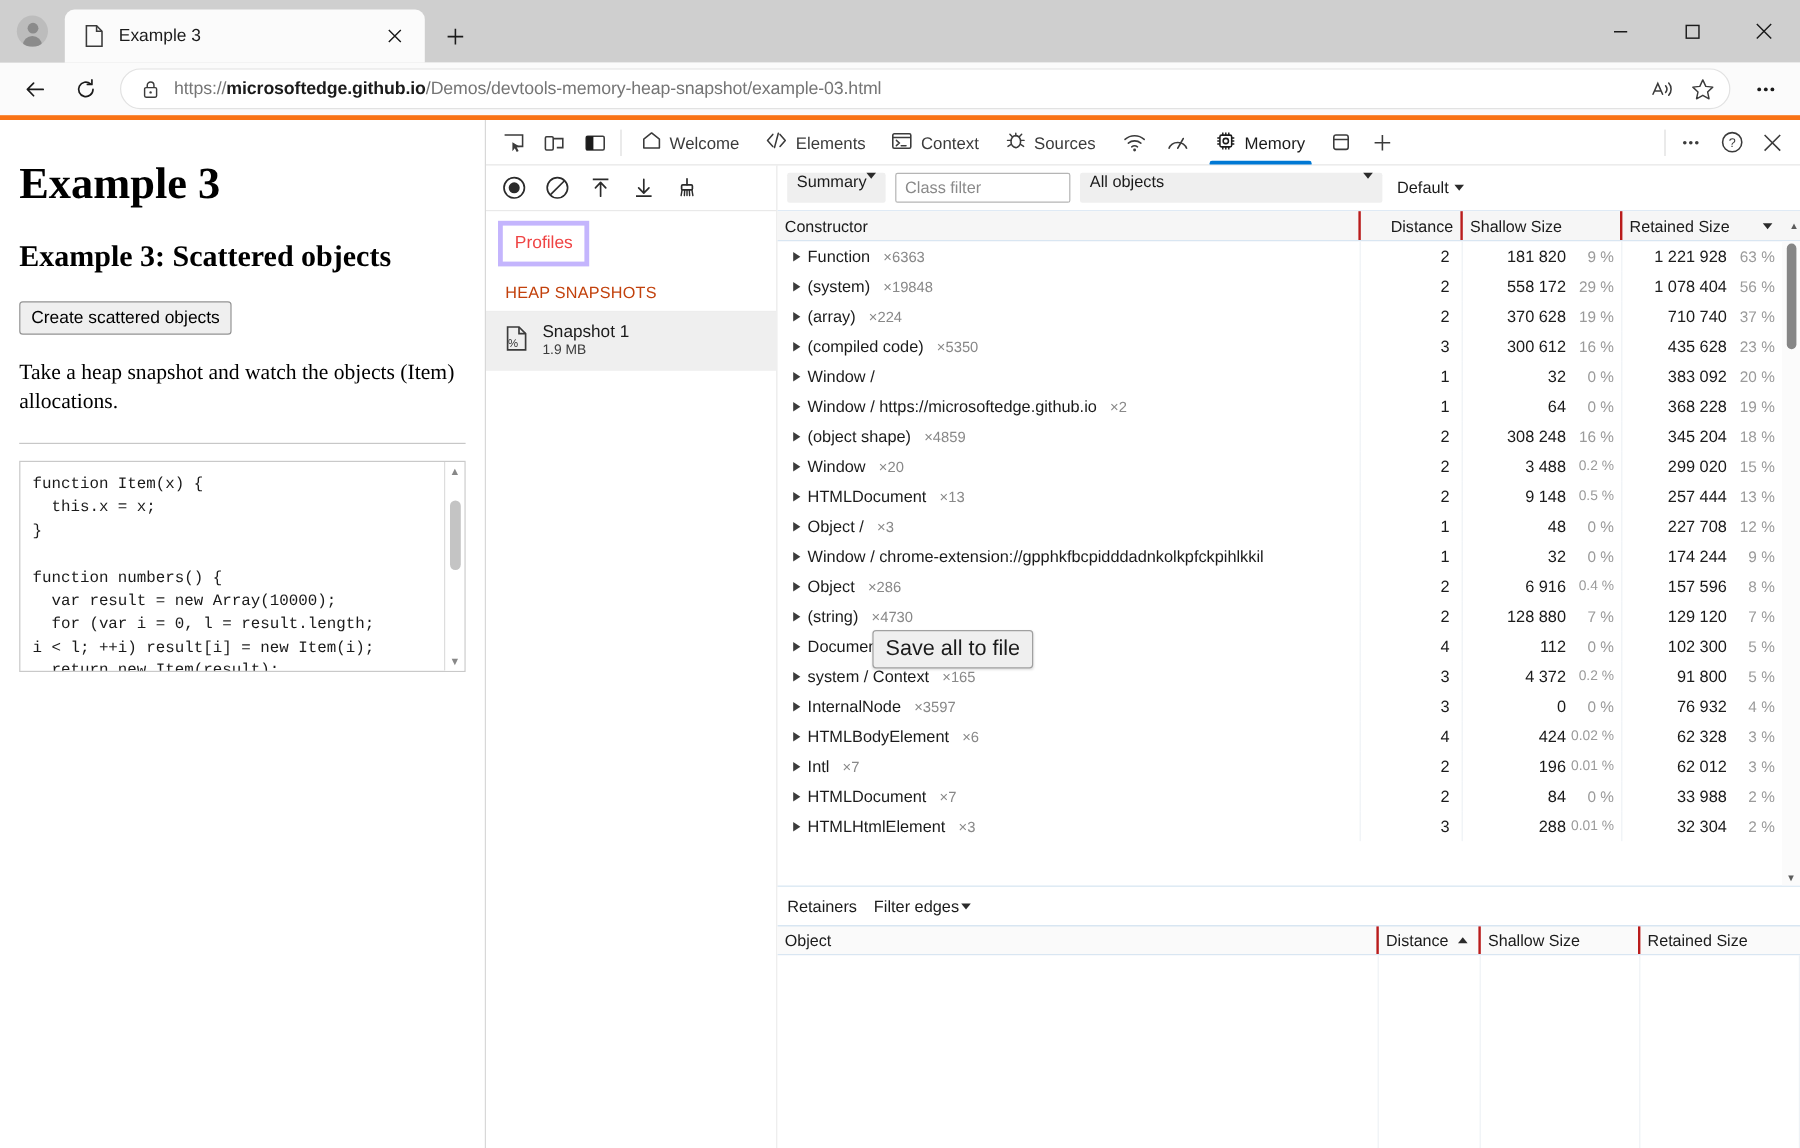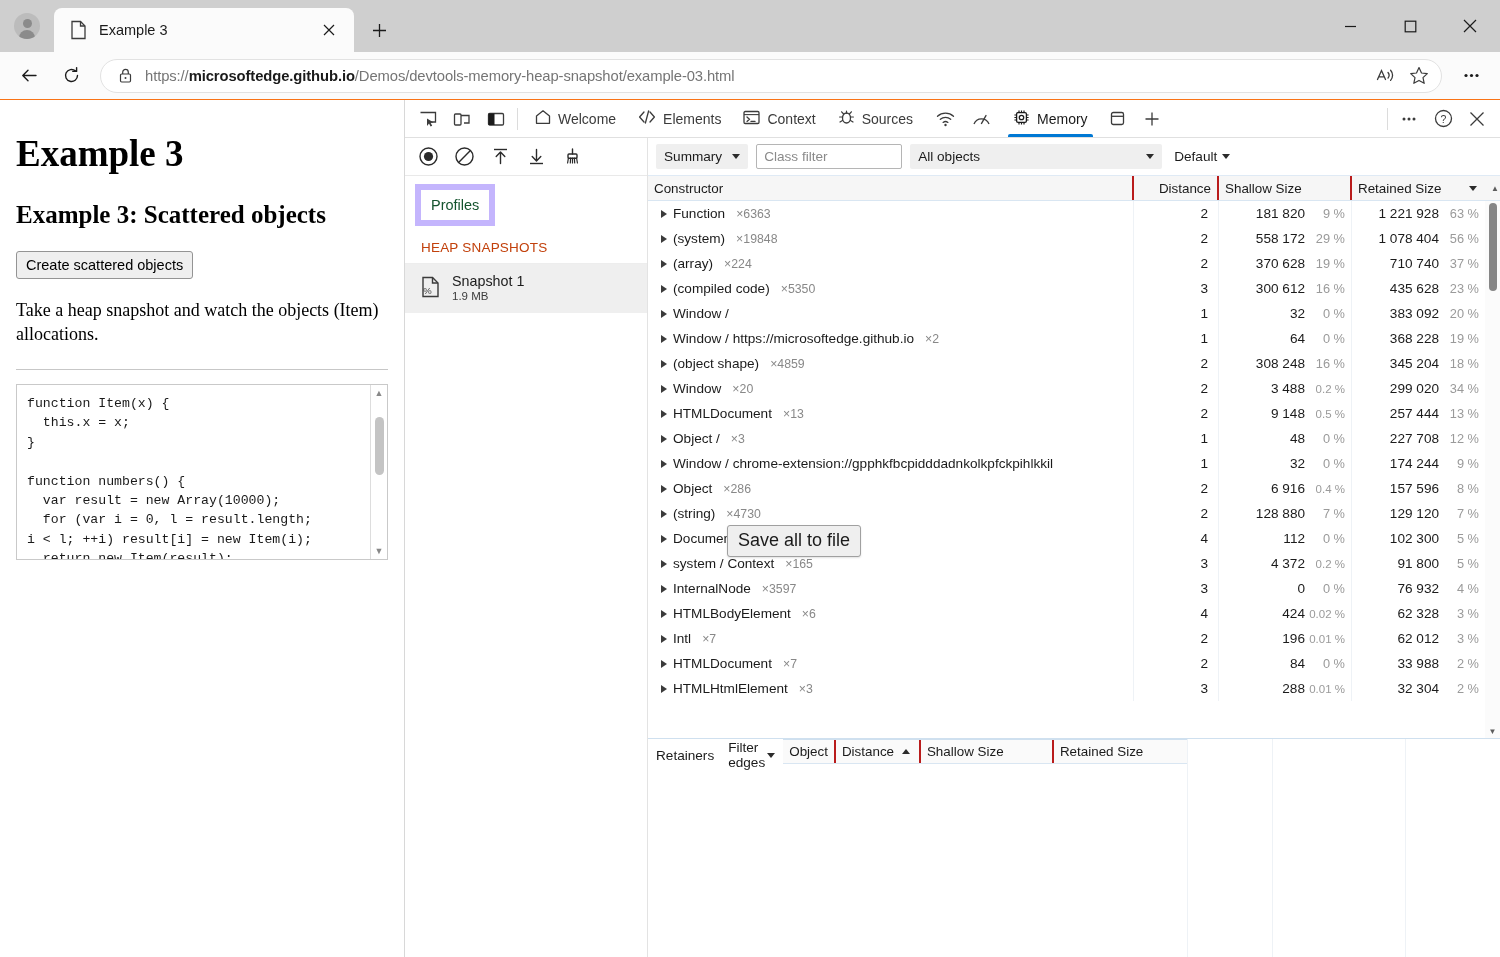--- a/index.html
+++ b/index.html
@@ -38,21 +38,21 @@
   .tab-favicon { width:17px;height:20px; flex:none; }
   .tab-title { font-size: 14.5px; color:#1b1b1b; flex:1; white-space:nowrap; overflow:hidden; text-overflow:ellipsis;}
   .tab-close { width:26px;height:26px; display:flex;align-items:center;justify-content:center; border-radius:4px; }
   .newtab-btn { width:34px;height:34px;display:flex;align-items:center;justify-content:center;margin:0 0 5px 8px;border-radius:5px;}
 
   .wincontrols { position:absolute; right:0; top:0; height:52px; display:flex; }
   .wc { width:60px;height:52px;display:flex;align-items:center;justify-content:center;}
 
   .toolbar {
     height: 48px; background:#fbfbfb; display:flex; align-items:center; padding:0 10px; gap:4px; flex:none;
-    border-bottom: 1px solid #f97316;
+    border-bottom: 4px solid #f97316;
     justify-content: center;
   }
   .tb-icon { width:38px;height:38px;display:flex;align-items:center;justify-content:center;border-radius:5px;flex:none;}
   .omnibox {
     flex:1; height:34px; background:#fff; border-radius:17px; display:flex; align-items:center;
     padding: 0 6px 0 14px; margin: 0 6px; border:1px solid #e2e2e2;
   }
   .lock-icon { width:20px;height:20px;flex:none;display:flex;align-items:center;justify-content:center;margin-right:10px;}
   .url { font-size: 14.8px; color:#757575; white-space:nowrap; letter-spacing:-0.1px;}
   .url b { color:#1b1b1b; font-weight:600;}
@@ -105,33 +105,33 @@
     content:""; position:absolute; left:6px; right:6px; bottom:0; height:3px; background:#0078d4; border-radius:2px 2px 0 0;
   }
   .dt-right { margin-left:auto; display:flex; align-items:center; }
 
   .dt-body { flex:1; display:flex; min-height:0;}
 
   .mem-left { width:243px; flex:none; display:flex; flex-direction:column; border-right:1px solid #e3e3e3; background:#fff;}
   .mem-toolbar { height:38px; display:flex; align-items:center; padding-left:8px; gap:6px; border-bottom:1px solid #e9e9e9;}
   .mtb { width:30px;height:30px;display:flex;align-items:center;justify-content:center;border-radius:4px;}
   .profiles-head {
-    margin: 8px 10px 0 10px; border:6px solid #c4b5fd; padding: 7px 10px; font-size:14.5px; color:#14532d;
+    margin: 8px 10px 0 10px; border:4px solid #c4b5fd; padding: 7px 10px; font-size:14.5px; color:#ef4444;
     display:inline-block; align-self:flex-start;text-align:right;
   }
   .heap-label { font-size:13.5px; color:#c2410c; padding: 14px 0 8px 16px; border-bottom:1px solid #ededed; letter-spacing:0.2px;}
   .snap-item { display:flex; align-items:center; gap:10px; padding: 9px 10px 9px 14px; background:#efefef; }
   .snap-txt-t { font-size:14.3px; color:#1b1b1b; line-height:1.15;}
   .snap-txt-s { font-size:11.5px; color:#3c3c3c; line-height:1.3;}
 
   .mem-main { flex:1; display:flex; flex-direction:column; min-width:0; background:#fff;}
   .mem-filters { height:38px; display:flex; align-items:center; gap:8px; padding: 0 8px; border-bottom:1px solid #dfeaf5; }
   .sel {
-    height:25px; background:#efefef; border:none; border-radius:2px; display:flex; align-items:center;
-    padding: 0 8px; font-size:13.6px; color:#1b1b1b; gap:10px;
+    height:25px; background:#efefef; border:none; border-radius:2px; display:flex; align-items:flex-start;
+    padding: 0 8px; font-size:13.6px; color:#1b1b1b; 
   }
   .sel.wide { width: 252px; justify-content:space-between;}
   .cls-filter {
     height:25px; width:146px; border:1px solid #b5b5b5; border-radius:2px; background:#fff;
     display:flex; align-items:center; padding:0 7px; font-size:13.6px; color:#8a8a8a;
   }
   .plain-sel { display:flex; align-items:center; gap:5px; font-size:13.6px; color:#1b1b1b; padding:0 4px;}
 
   .grid-wrap { flex:1; display:flex; flex-direction:column; min-height:0; border-bottom:1px solid #cfe0ef;}
   .grid-head { display:flex; height:25px; background:#f6f6f6; border-bottom:1px solid #d9e6f2; font-size:13.4px; color:#1b1b1b; flex:none;}
@@ -157,21 +157,21 @@
 
   .vscroll { position:absolute; right:0; top:0; bottom:0; width:15px; background:#fbfbfb; display:flex; flex-direction:column; align-items:center;}
   .vs-arrow { font-size:8px; color:#5c5c5c; height:13px; line-height:13px;}
   .vs-thumb { width:8px; background:#868686; border-radius:4px;}
 
   .save-tip {
     position:absolute; left: 79px; top: 324px; background:#efefef; border:1px solid #a0a0a0;
     border-radius:3px; padding: 4px 10px 5px 10px; font-size:18px; color:#1b1b1b; box-shadow:0 1px 2px rgba(0,0,0,.12);
   }
 
-  .retainers { height:218px; flex:none; display:flex; background:#fff;}
+  .retainers { height:218px; flex:none; display:flex; flex-direction:column; background:#fff;}
   .ret-bar { height:32px; display:flex; align-items:center; gap:14px; padding: 0 8px; font-size:13.6px; color:#1b1b1b;}
   .ret-head { display:flex; height:25px; background:#fafafa; border-top:1px solid #cfe0ef; border-bottom:1px solid #d9e6f2; font-size:13.4px; color:#1b1b1b;}
   .ret-body { flex:1; display:flex; }
   .rb-col { border-right:1px solid #eef2f6; }
   .sort-tri-d { width:0;height:0;border-top:5px solid #2b2b2b;border-left:4px solid transparent;border-right:4px solid transparent;}
   .sort-tri-u { width:0;height:0;border-bottom:5px solid #2b2b2b;border-left:4px solid transparent;border-right:4px solid transparent;}
   .cap { font-size:11.5px;}
 </style>
 </head>
 <body>
@@ -634,21 +634,21 @@
                     <span>Window</span>
                     <span class="mult">×20</span>
                   </div>
                   <div class="cell c-dist">2</div>
                   <div class="cell c-shal">
                     <span class="num">3 488</span>
                     <span class="pct cap">0.2 %</span>
                   </div>
                   <div class="cell c-ret">
                     <span class="num">299 020</span>
-                    <span class="pct">34 %</span>
+                    <span class="pct">15 %</span>
                   </div>
                   <div class="cell sbcol"></div>
                 </div>
                 <div class="row">
                   <div class="cell c-ctor">
                     <span class="tri"></span>
                     <span>HTMLDocument</span>
                     <span class="mult">×13</span>
                   </div>
                   <div class="cell c-dist">2</div>

